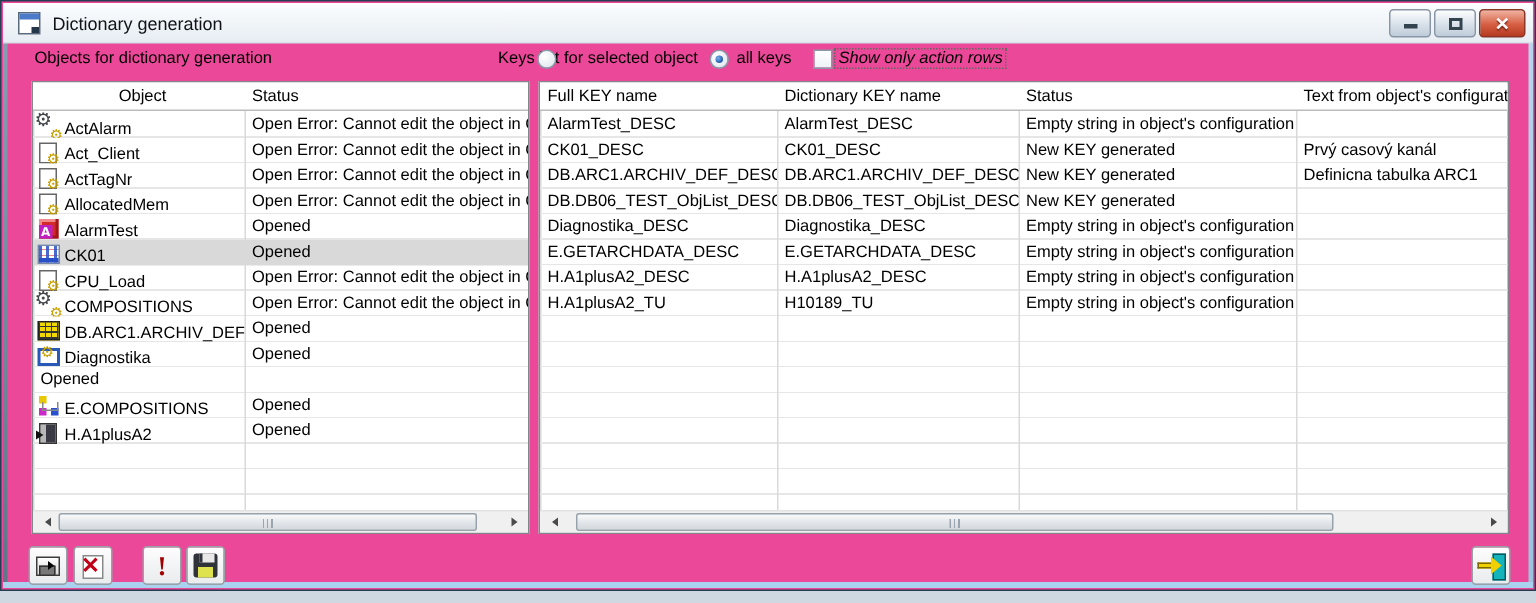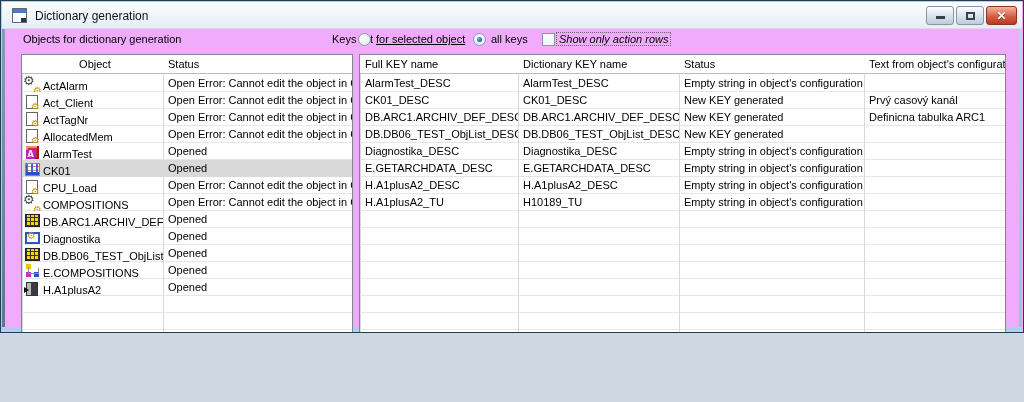--- a/index.html
+++ b/index.html
@@ -1,19 +1,19 @@
 <!DOCTYPE html>
 <html><head>
 <meta charset="utf-8">
 <style>
   html,body{margin:0;padding:0;background:#cfd8e0;}
   *{box-sizing:border-box;}
   .window{
-    position:relative;width:1024px;height:333px;
-    border:1px solid #243d53;background:#f0abfc;
+    position:relative;width:1024px;height:394px;
+    border:1px solid #243d53;background:#ec4899;
     font-family:"Liberation Sans",sans-serif;font-size:11px;color:#000;
     overflow:hidden;
   }
   .frame-left{position:absolute;left:1px;top:1px;bottom:1px;width:3px;background:linear-gradient(#8aa0b4,#5f7689);}
   .frame-right{position:absolute;right:1px;top:1px;bottom:1px;width:3px;background:linear-gradient(#bcd6ec,#9cc2de);}
   .frame-bottom{position:absolute;left:1px;right:1px;bottom:1px;height:4px;background:#a9d2ee;}
   .titlebar{position:absolute;left:1px;right:1px;top:1px;height:27px;
     background:linear-gradient(#fcfdfe,#e6edf3);border-bottom:1px solid #d6dee6;}
   .app-icon{position:absolute;left:10px;top:6px;width:15px;height:15px;background:#fff;border:1px solid #5a6a7a;}
   .app-icon::before{content:"";position:absolute;left:0;right:0;top:0;height:4px;background:#4a7ac8;}
@@ -124,21 +124,21 @@
       <span class="glyph-max"></span>
     </div>
   <div class="winbtn btn-close">
       <span class="glyph-close">✕</span>
     </div>
 
   <span class="lbl" style="left:22px;top:32px;">Objects for dictionary generation</span>
   <span class="lbl" style="left:331px;top:32px;">Keys list</span>
 
   <span id="radio-selected" class="radio" style="left:357px;top:32px;"></span>
-  <span class="lbl" style="left:375px;top:32px;text-decoration:underline;">for selected object</span>
+  <span class="lbl" style="left:375px;top:32px;">for selected object</span>
 
   <span id="radio-all" class="radio on" style="left:472px;top:32px;"></span>
   <span class="lbl" style="left:490px;top:32px;">all keys</span>
 
   <span id="chk-action" class="checkbox" style="left:541px;top:32px;"></span>
   <span class="lbl focus-dotted" style="left:556px;top:32px;">Show only action rows</span>
 
   <div class="panel panel-left">
     <div class="hdr">
       <div class="hc" style="width:141px;text-align:center;">Object</div>
@@ -211,24 +211,20 @@
           <div class="c2">Opened</div>
         </div>
         <div class="lrow">
           <div class="c1">
             <span class="oicon monitor-gear"></span>
             <span>Diagnostika</span>
           </div>
           <div class="c2">Opened</div>
         </div>
         <div class="lrow">
-          <div class="c1">
-            <span class="oicon data-table"></span>
-            <span>DB.DB06_TEST_ObjList</span>
-          </div>
           <div class="c2">Opened</div>
         </div>
         <div class="lrow">
           <div class="c1">
             <span class="oicon structure-tree"></span>
             <span>E.COMPOSITIONS</span>
           </div>
           <div class="c2">Opened</div>
         </div>
         <div class="lrow">

